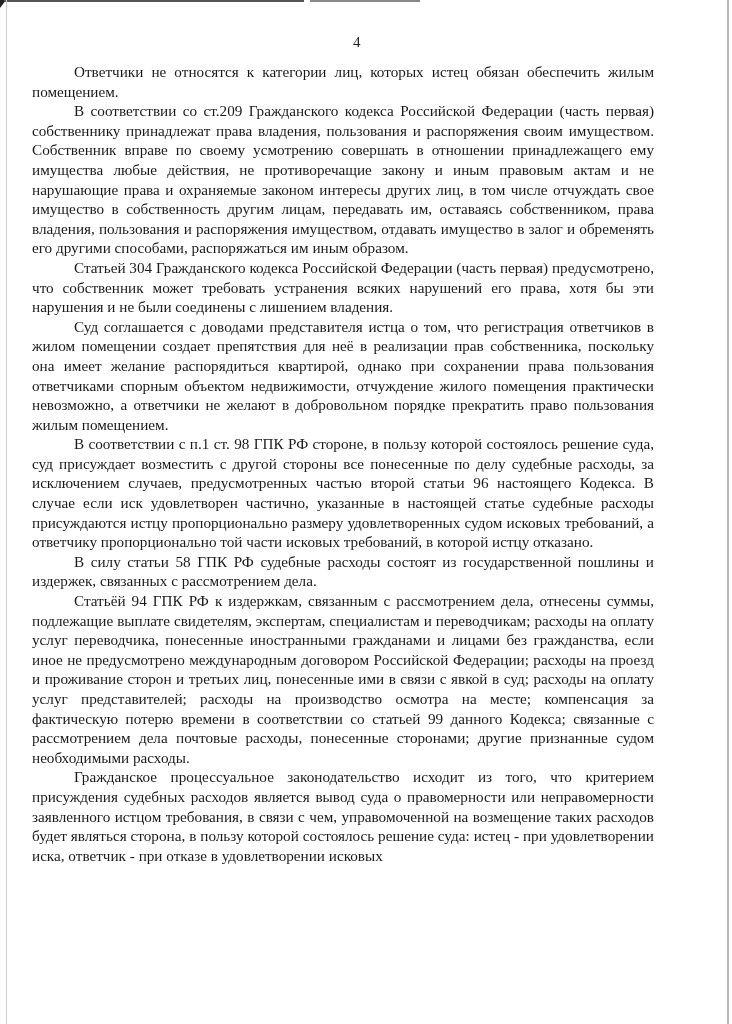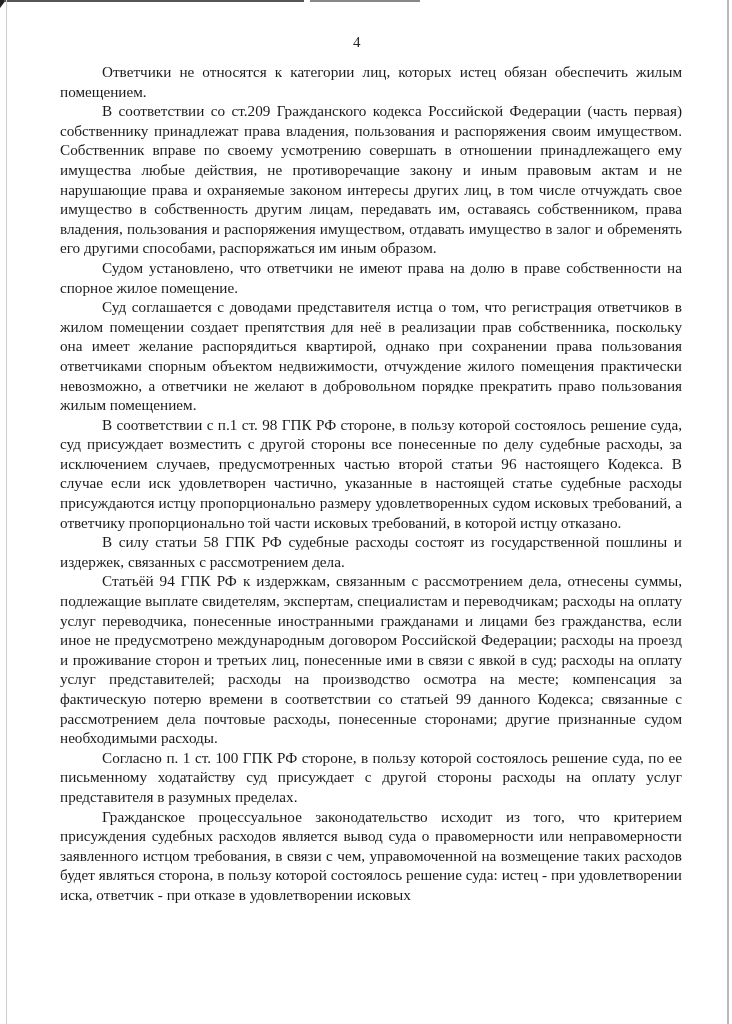--- a/index.html
+++ b/index.html
@@ -59,21 +59,21 @@
     .page-number {
       position: absolute;
       top: 34px;
       left: 353px;
       font-size: 15px;
       color: #222;
     }
     .content {
       position: absolute;
       top: 62px;
-      left: 60px;
+      left: 32px;
       width: 622px;
       font-size: 15.2px;
       line-height: 19.6px;
     }
     .content p {
       margin: 0;
       text-align: justify;
       text-indent: 42px;
       hyphens: none;
     }
@@ -85,20 +85,19 @@
 <div class="scan-top-line"></div>
 <div class="scan-top-line2"></div>
 <div class="scan-left-edge"></div>
 <div class="scan-right-edge"></div>
 
 <div class="page-number">4</div>
 
 <div class="content">
   <p>Ответчики не относятся к категории лиц, которых истец обязан обеспечить жилым помещением.</p>
   <p>В соответствии со ст.209 Гражданского кодекса Российской Федерации (часть первая) собственнику принадлежат права владения, пользования и распоряжения своим имуществом. Собственник вправе по своему усмотрению совершать в отношении принадлежащего ему имущества любые действия, не противоречащие закону и иным правовым актам и не нарушающие права и охраняемые законом интересы других лиц, в том числе отчуждать свое имущество в собственность другим лицам, передавать им, оставаясь собственником, права владения, пользования и распоряжения имуществом, отдавать имущество в залог и обременять его другими способами, распоряжаться им иным образом.</p>
-  <p>Судом установлено, что ответчики не имеют права на долю в праве собственности на спорное жилое помещение.</p>
+  <p>Статьей 304 Гражданского кодекса Российской Федерации (часть первая) предусмотрено, что собственник может требовать устранения всяких нарушений его права, хотя бы эти нарушения и не были соединены с лишением владения.</p>
   <p>Суд соглашается с доводами представителя истца о том, что регистрация ответчиков в жилом помещении создает препятствия для неё в реализации прав собственника, поскольку она имеет желание распорядиться квартирой, однако при сохранении права пользования ответчиками спорным объектом недвижимости, отчуждение жилого помещения практически невозможно, а ответчики не желают в добровольном порядке прекратить право пользования жилым помещением.</p>
   <p>В соответствии с п.1 ст. 98 ГПК РФ стороне, в пользу которой состоялось решение суда, суд присуждает возместить с другой стороны все понесенные по делу судебные расходы, за исключением случаев, предусмотренных частью второй статьи 96 настоящего Кодекса. В случае если иск удовлетворен частично, указанные в настоящей статье судебные расходы присуждаются истцу пропорционально размеру удовлетворенных судом исковых требований, а ответчику пропорционально той части исковых требований, в которой истцу отказано.</p>
   <p>В силу статьи 58 ГПК РФ судебные расходы состоят из государственной пошлины и издержек, связанных с рассмотрением дела.</p>
   <p>Статьёй 94 ГПК РФ к издержкам, связанным с рассмотрением дела, отнесены суммы, подлежащие выплате свидетелям, экспертам, специалистам и переводчикам; расходы на оплату услуг переводчика, понесенные иностранными гражданами и лицами без гражданства, если иное не предусмотрено международным договором Российской Федерации; расходы на проезд и проживание сторон и третьих лиц, понесенные ими в связи с явкой в суд; расходы на оплату услуг представителей; расходы на производство осмотра на месте; компенсация за фактическую потерю времени в соответствии со статьей 99 данного Кодекса; связанные с рассмотрением дела почтовые расходы, понесенные сторонами; другие признанные судом необходимыми расходы.</p>
-  <p>Согласно п. 1 ст. 100 ГПК РФ стороне, в пользу которой состоялось решение суда, по ее письменному ходатайству суд присуждает с другой стороны расходы на оплату услуг представителя в разумных пределах.</p>
   <p>Гражданское процессуальное законодательство исходит из того, что критерием присуждения судебных расходов является вывод суда о правомерности или неправомерности заявленного истцом требования, в связи с чем, управомоченной на возмещение таких расходов будет являться сторона, в пользу которой состоялось решение суда: истец - при удовлетворении иска, ответчик - при отказе в удовлетворении исковых</p>
 </div>
 
 </body></html>

